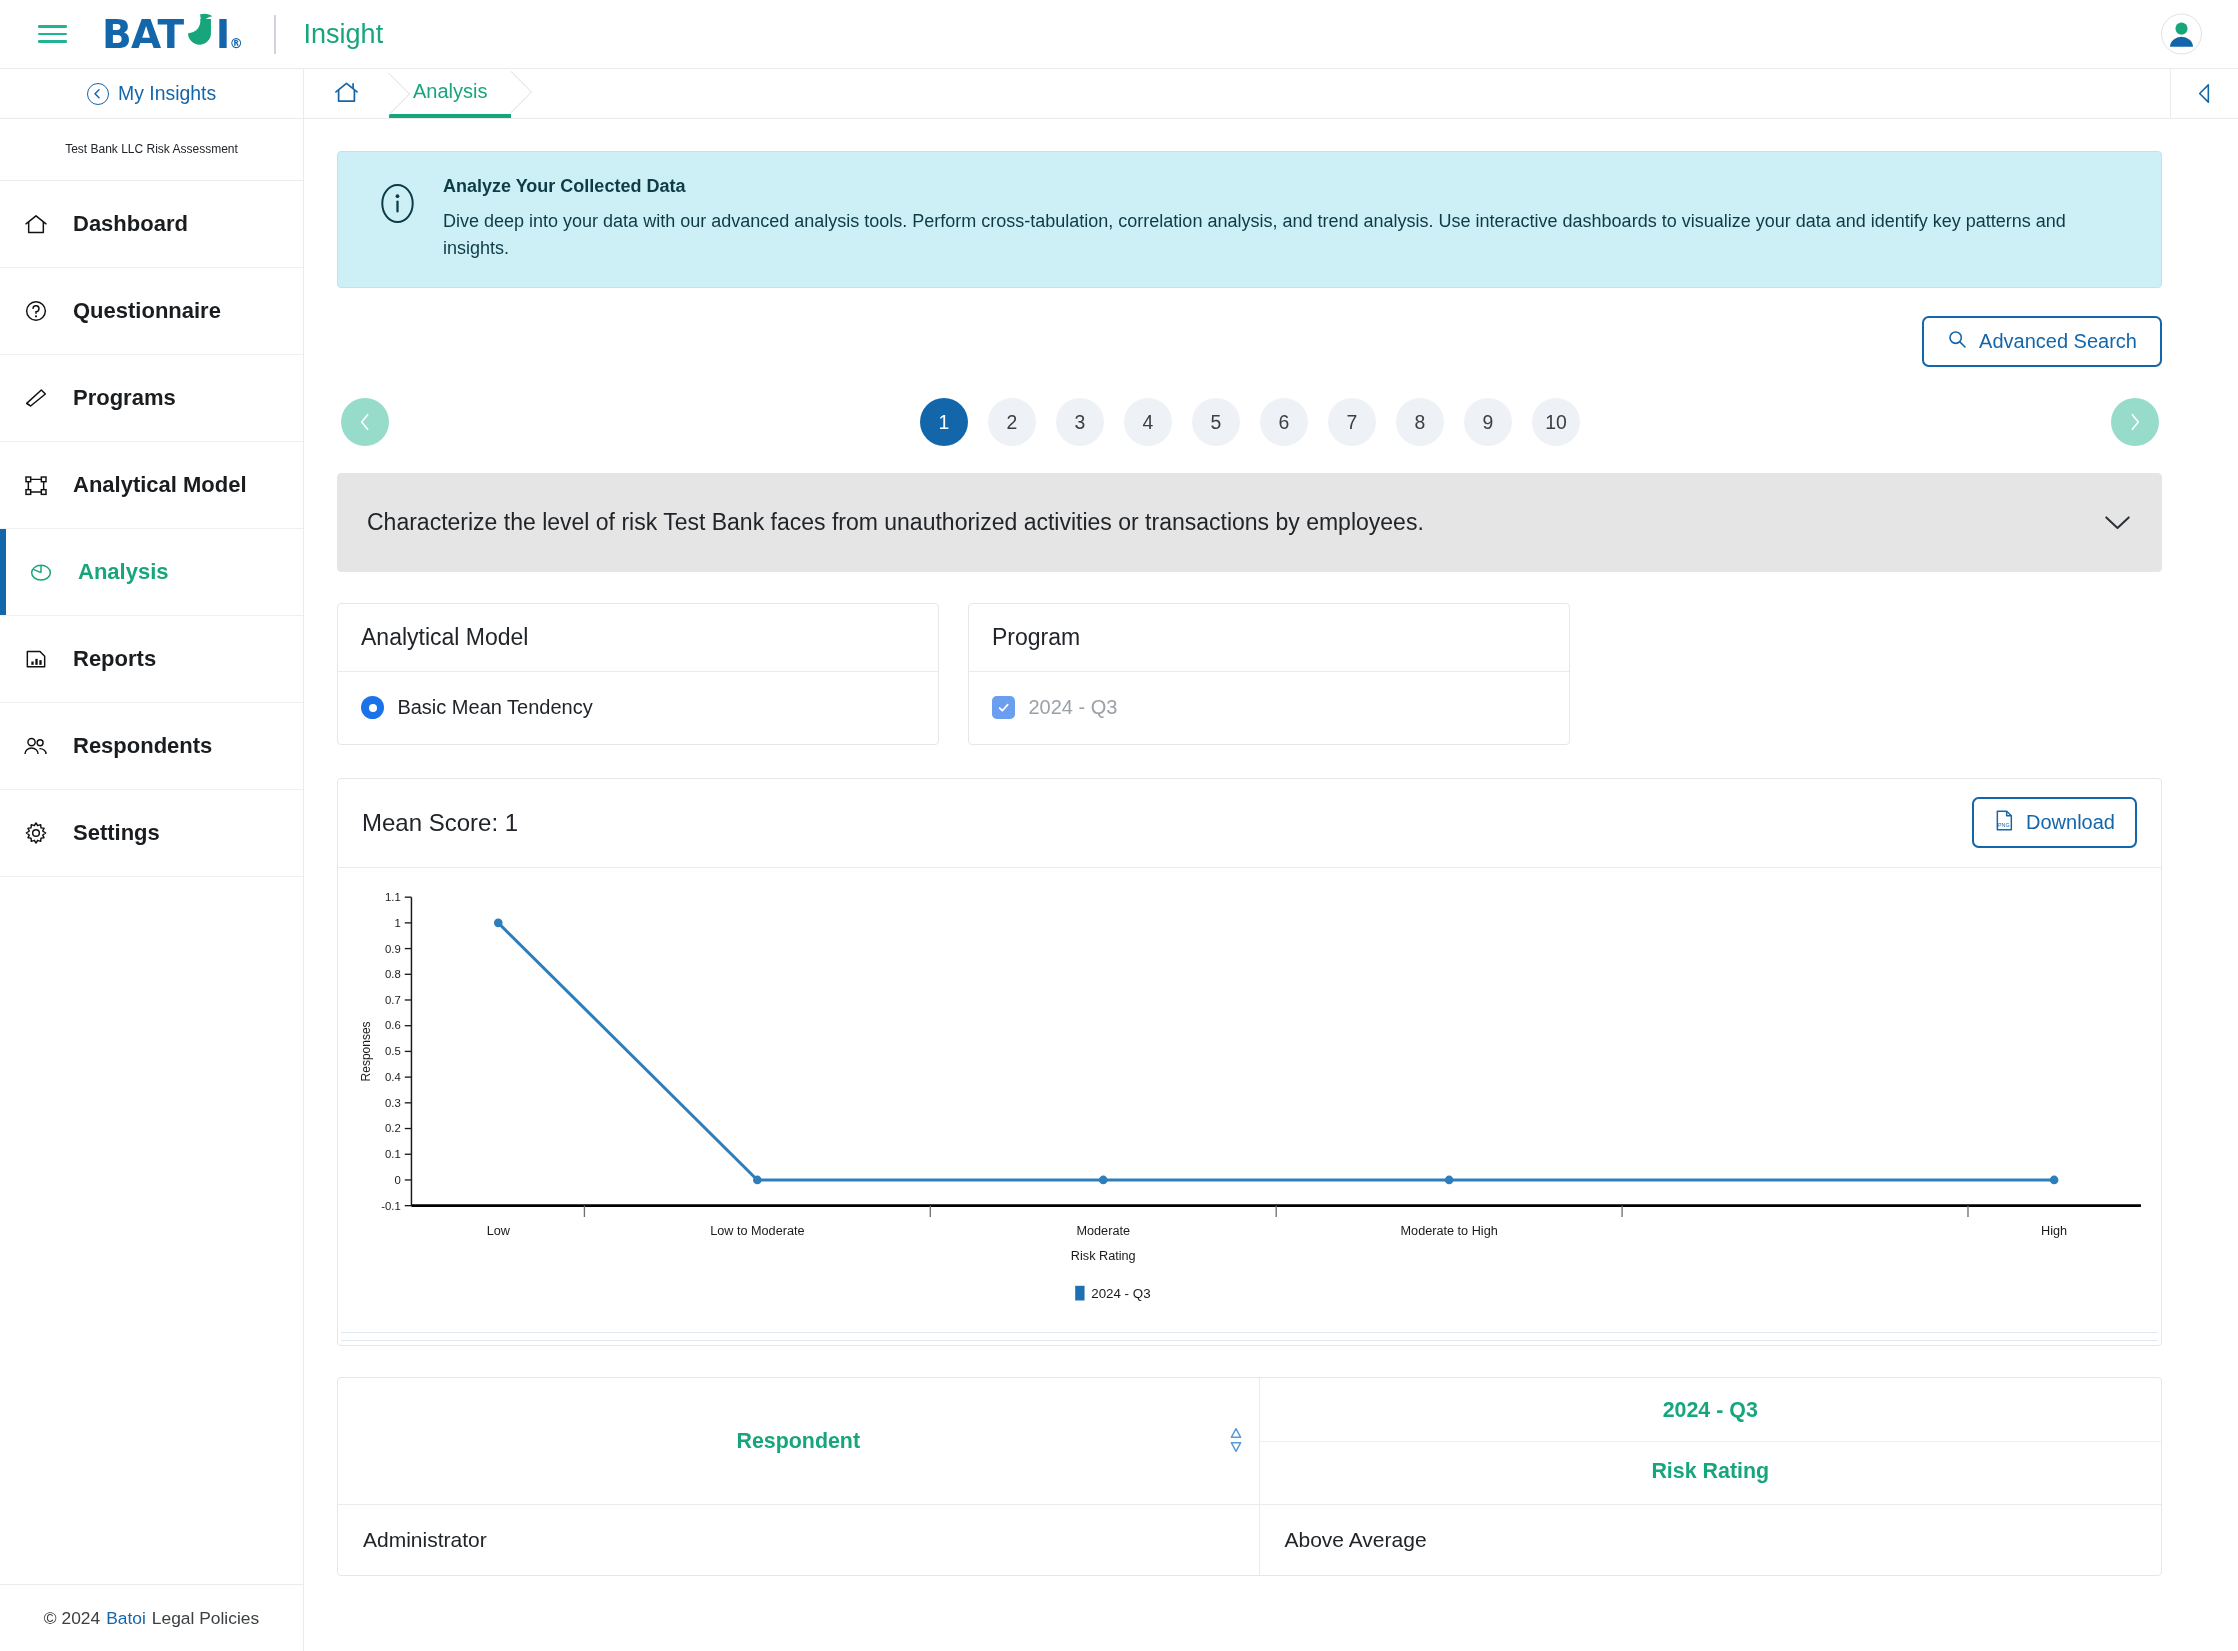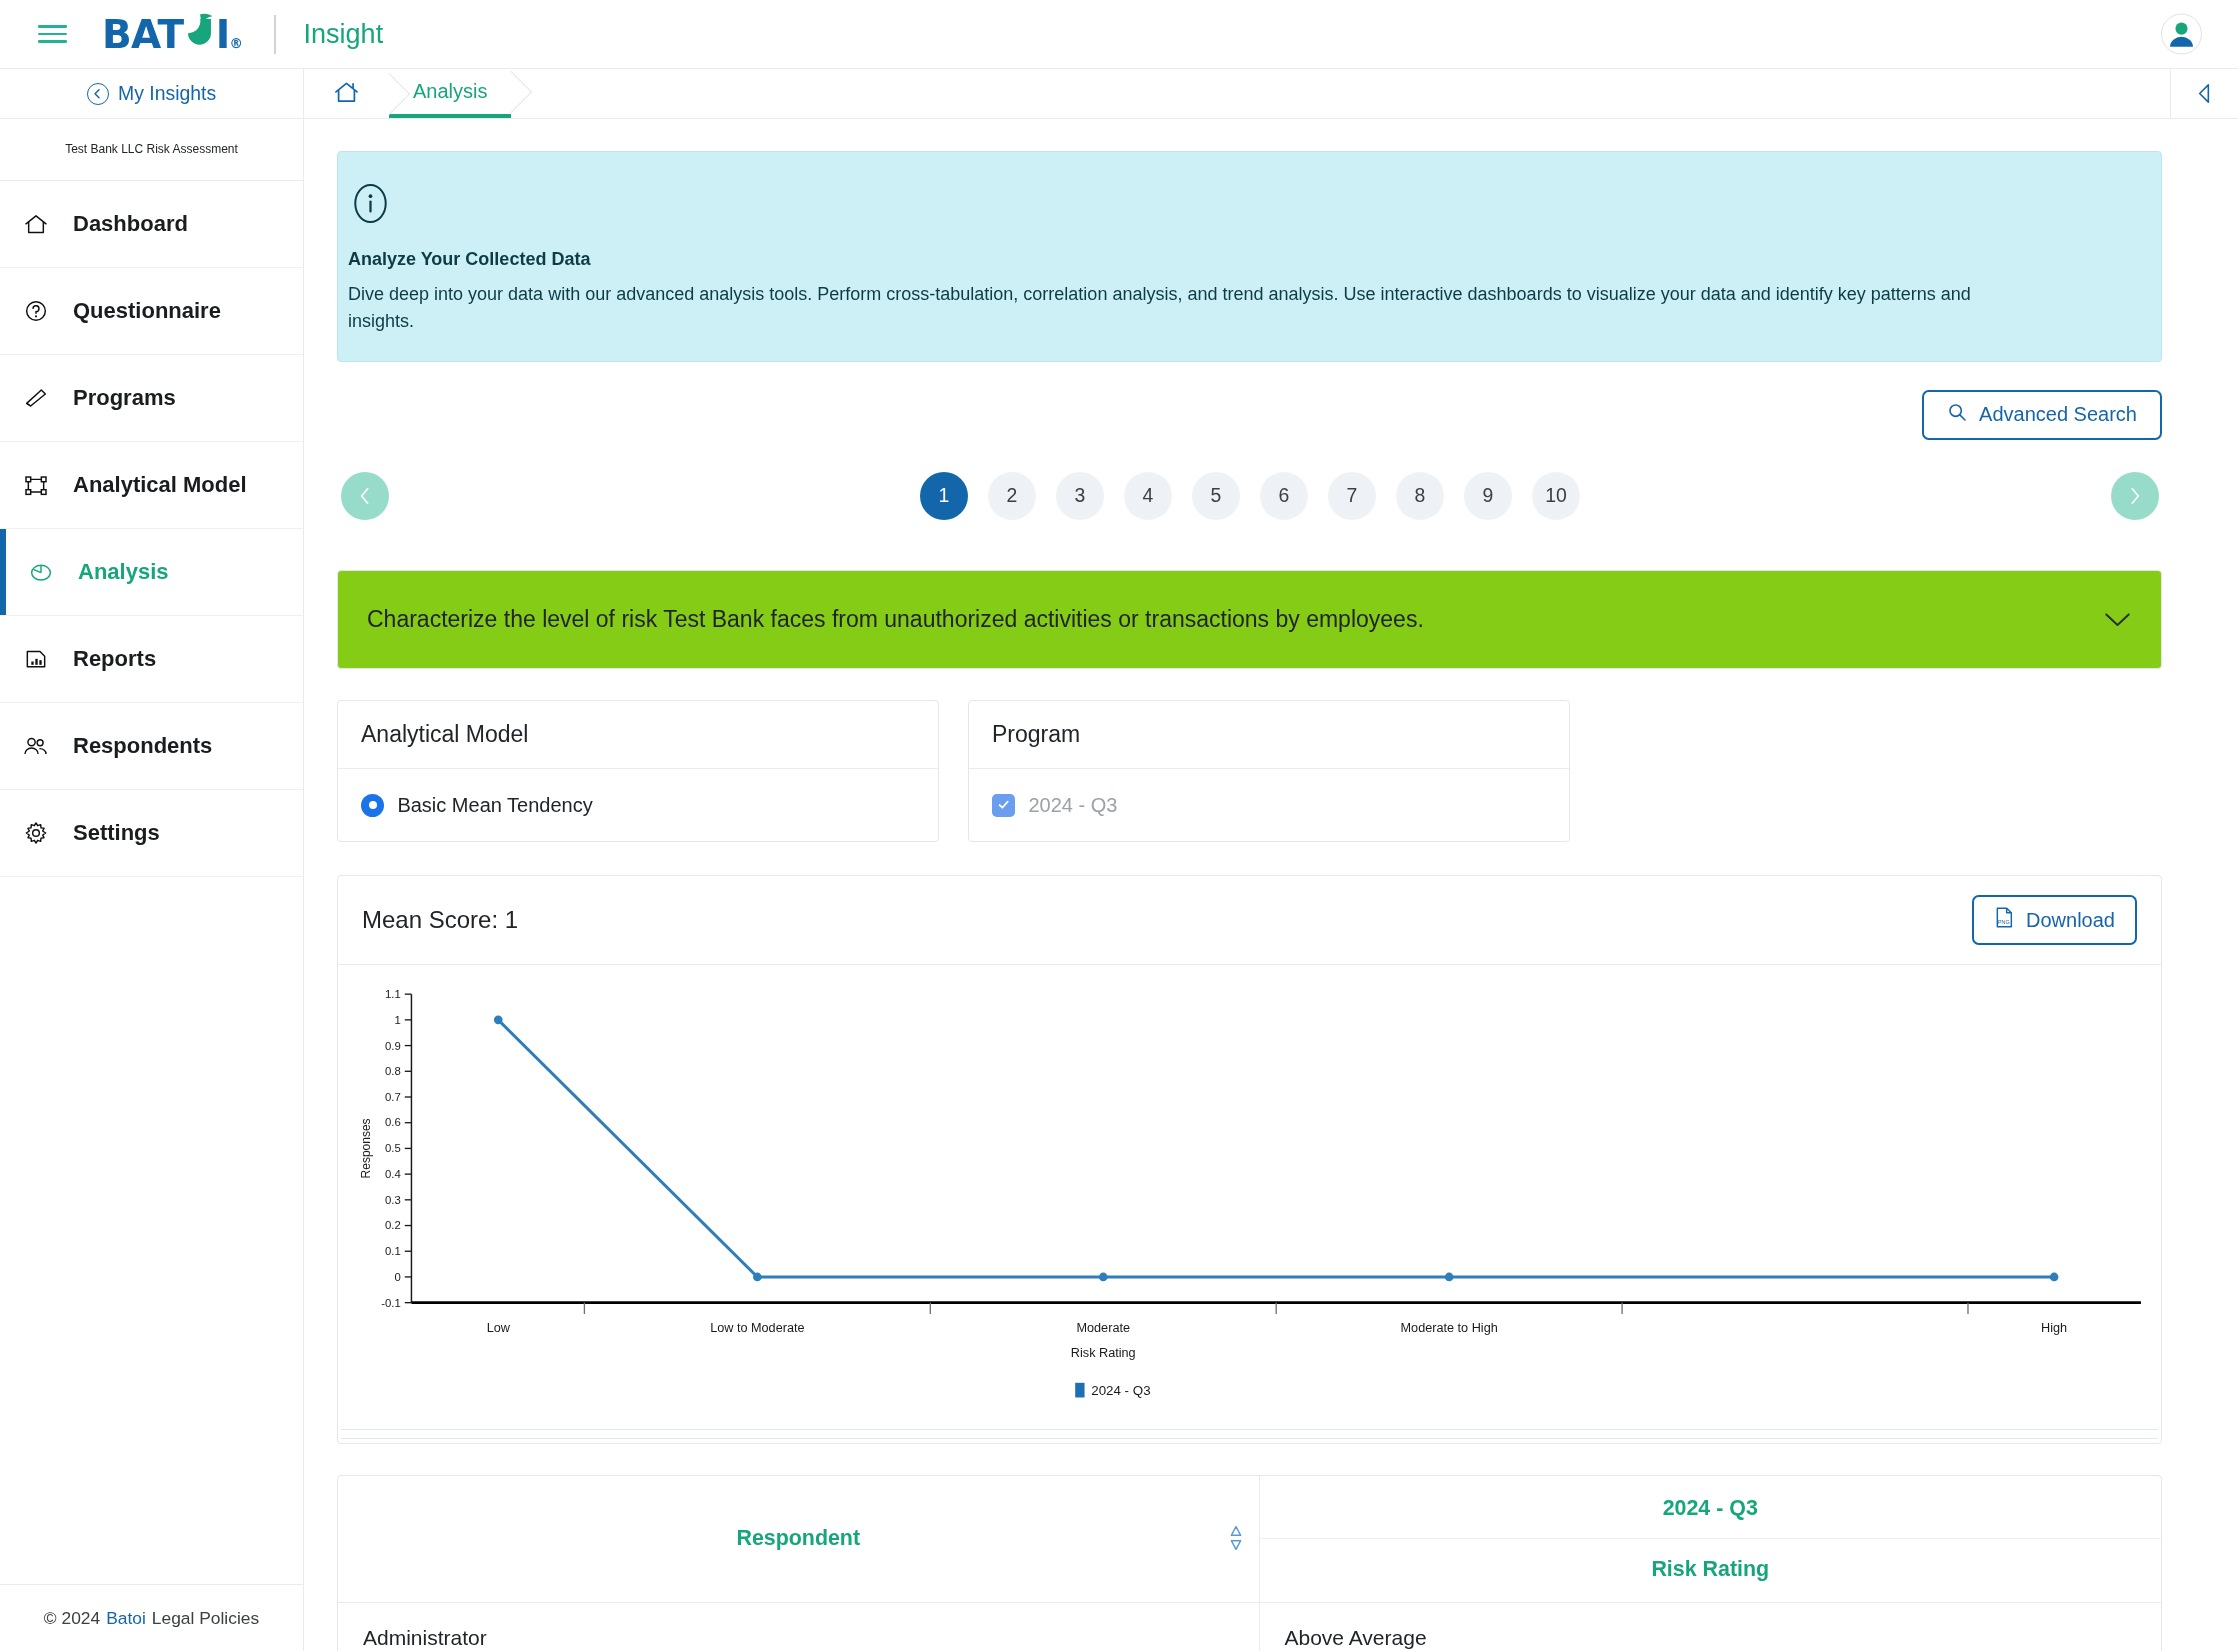--- a/index.html
+++ b/index.html
@@ -117,21 +117,21 @@
     font-size: 17.4px; color: #3c4043; border-top: 1.3px solid #e9ecef; gap: 6px;
   }
   .footer a { color: #1466ab; text-decoration: none; }
 
   
   .main { flex: 1; overflow: hidden; padding: 0; background: #fff; position: relative; }
 
   .info-banner {
     margin: 32px 77px 0 33px;
     background: #cdf0f7; border: 1.3px solid #b7e7f1; border-radius: 4px;
-    display: flex; gap: 23px; padding: 24px 29px 25px 10px; flex-direction: column;
+    display: flex; gap: 23px; padding: 24px 29px 25px 37px;
   }
   .info-icon {
     width: 45px; height: 45px; flex: none; margin-top: 5.3px;
     display: flex; align-items: center; justify-content: center;
   }
   .info-title { font-size: 18px; font-weight: 700; color: #0d3b46; margin-bottom: 10.7px; }
   .info-text { font-size: 18px; color: #0d3b46; line-height: 1.52; max-width: 1649px; }
 
   .adv-row {
     display: flex; justify-content: flex-end; margin: 28px 77px 0 33px;
@@ -154,21 +154,21 @@
     flex: 1; display: flex; justify-content: center; gap: 20px;
   }
   .pg {
     width: 48px; height: 48px; border-radius: 50%; background: #eef1f6;
     display: flex; align-items: center; justify-content: center;
     font-size: 19.4px; color: #3c4043; cursor: pointer; flex: none;
   }
   .pg.active { background: #1466ab; color: #fff; }
 
   .card {
-    margin: 46px 77px 0 33px; border: 1.3px solid #e4e7ea; border-radius: 4px; background: #84cc16;
+    margin: 22px 77px 0 33px; border: 1.3px solid #e4e7ea; border-radius: 4px; background: #e5e5e5;
   }
   .question-card {
     display: flex; align-items: center; justify-content: space-between;
     padding: 27px 29px; min-height: 99px;
   }
   .question-text { font-size: 23px; color: #212529; }
   .chev { width: 29px; height: 17.4px; flex: none; cursor: pointer; }
 
   .select-row { display: flex; gap: 29px; margin: 31px 77px 0 33px; }
   .sel-card { width: 602px; border: 1.3px solid #e4e7ea; border-radius: 4px; background: #fff; }

